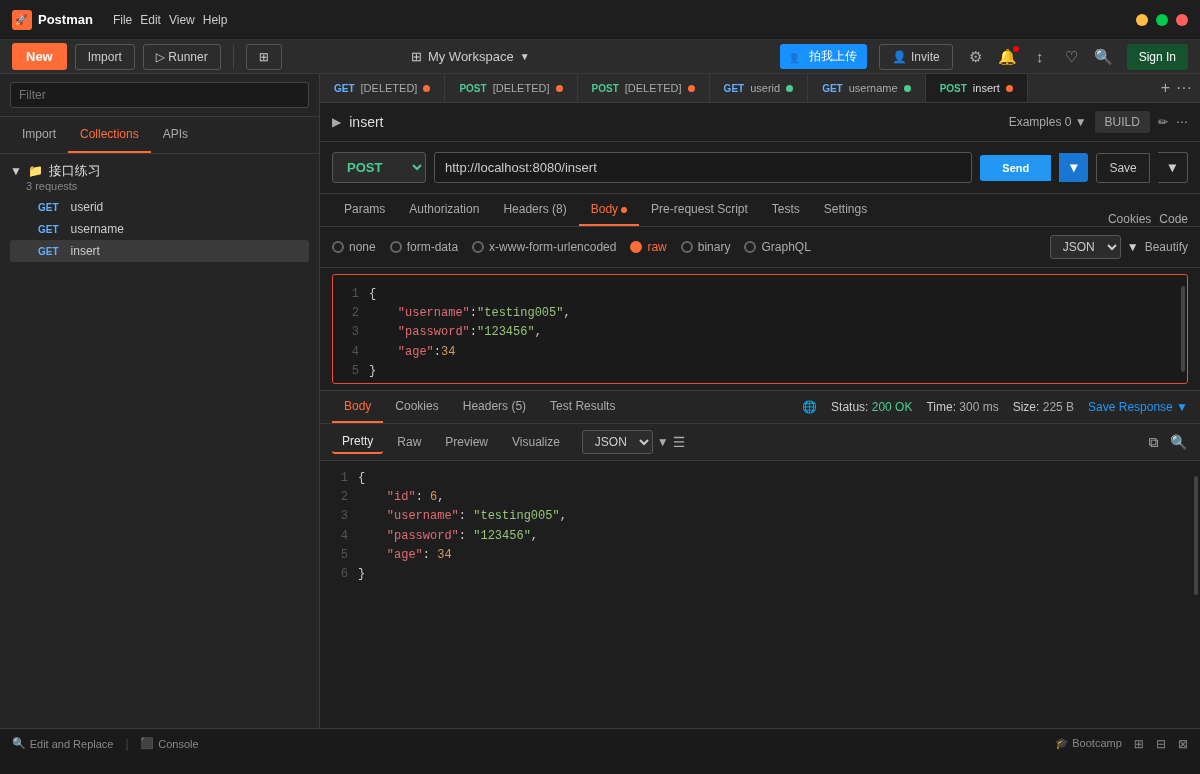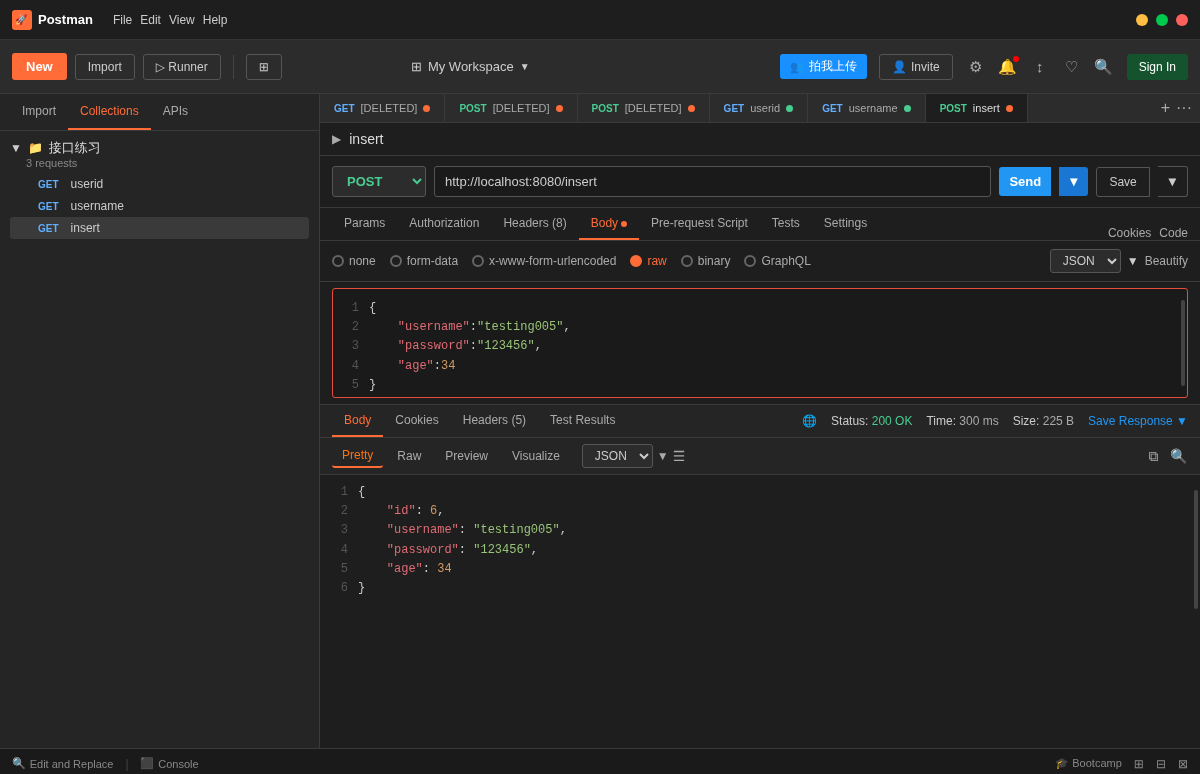--- a/index.html
+++ b/index.html
@@ -11,21 +11,21 @@
     .logo-icon { width: 20px; height: 20px; background: #ff6c37; border-radius: 3px; display: flex; align-items: center; justify-content: center; font-size: 10px; color: white; }
     .titlebar-menu { display: flex; gap: 8px; margin-left: 20px; font-size: 12px; color: #ccc; }
     .titlebar-menu span { cursor: pointer; }
     .titlebar-controls { margin-left: auto; display: flex; gap: 8px; }
     .win-btn { width: 12px; height: 12px; border-radius: 50%; cursor: pointer; }
     .win-min { background: #ffbd44; }
     .win-max { background: #00ca4e; }
     .win-close { background: #ff605c; }
 
     
-    .toolbar { background: #2c2c2c; height: 54px; display: flex; align-items: center; padding: 11px 12px; gap: 8px; border-bottom: 1px solid #3a3a3a; }
+    .toolbar { background: #2c2c2c; height: 34px; display: flex; align-items: center; padding: 11px 12px; gap: 8px; border-bottom: 1px solid #3a3a3a; }
     .btn-new { background: #ff6c37; color: white; border: none; padding: 6px 14px; border-radius: 3px; cursor: pointer; font-size: 13px; font-weight: 600; display: flex; align-items: center; gap: 4px; }
     .btn-toolbar { background: transparent; color: #ccc; border: 1px solid #555; padding: 5px 12px; border-radius: 3px; cursor: pointer; font-size: 12px; }
     .workspace-center { margin: 0 auto; display: flex; align-items: center; gap: 6px; color: #ccc; font-size: 13px; cursor: pointer; }
     .toolbar-right { margin-left: auto; display: flex; align-items: center; gap: 12px; }
     .invite-btn { background: transparent; color: #ccc; border: 1px solid #555; padding: 5px 12px; border-radius: 3px; cursor: pointer; font-size: 12px; display: flex; align-items: center; gap: 4px; }
     .toolbar-icons { display: flex; align-items: center; gap: 10px; }
     .toolbar-icon { width: 22px; height: 22px; display: flex; align-items: center; justify-content: center; color: #aaa; cursor: pointer; font-size: 15px; position: relative; }
     .sign-in-btn { background: #14532d; color: white; border: none; padding: 6px 12px; border-radius: 3px; cursor: pointer; font-size: 12px; }
     .postman-collab-btn { background: #1890ff; color: white; border: none; padding: 4px 10px; border-radius: 3px; cursor: pointer; font-size: 12px; display: flex; align-items: center; gap: 4px; }
     .notif-dot { position: absolute; top: 0; right: 0; width: 6px; height: 6px; background: red; border-radius: 50%; }
@@ -72,21 +72,21 @@
     .request-title { font-size: 14px; color: #ddd; font-weight: 500; }
     .header-right { margin-left: auto; display: flex; align-items: center; gap: 8px; }
     .examples-btn { font-size: 12px; color: #aaa; cursor: pointer; }
     .build-btn { font-size: 12px; color: #aaa; background: #333; border: none; padding: 4px 10px; border-radius: 3px; cursor: pointer; }
     .edit-icon { color: #aaa; cursor: pointer; }
 
     
     .url-bar { display: flex; align-items: center; gap: 8px; padding: 10px 12px; border-bottom: 1px solid #3a3a3a; }
     .method-select { background: #2c2c2c; border: 1px solid #555; color: #49cc90; padding: 6px 10px; border-radius: 3px; font-size: 13px; font-weight: 700; cursor: pointer; }
     .url-input { flex: 1; background: #1a1a1a; border: 1px solid #555; color: #ccc; padding: 7px 10px; border-radius: 3px; font-size: 13px; outline: none; }
-    .send-btn { background: #2196f3; color: white; border: none; padding: 7px 10px; border-radius: 3px 0 0 3px; font-size: 13px; font-weight: 600; cursor: pointer; }
+    .send-btn { background: #2196f3; color: white; border: none; padding: 7px 22px; border-radius: 3px 0 0 3px; font-size: 11px; font-weight: 600; cursor: pointer; }
     .send-dropdown { background: #1976d2; color: white; border: none; padding: 7px 8px; border-radius: 0 3px 3px 0; cursor: pointer; }
     .save-btn { background: transparent; color: #ccc; border: 1px solid #555; padding: 7px 12px; border-radius: 3px 0 0 3px; font-size: 12px; cursor: pointer; }
     .save-dropdown { background: transparent; color: #ccc; border: 1px solid #555; border-left: none; padding: 7px 8px; border-radius: 0 3px 3px 0; cursor: pointer; }
 
     
     .request-tabs { display: flex; align-items: flex-end; padding: 0 12px; border-bottom: 1px solid #3a3a3a; }
     .req-tab { padding: 8px 12px; cursor: pointer; font-size: 12px; color: #aaa; border-bottom: 2px solid transparent; position: relative; }
     .req-tab.active { color: #ff6c37; border-bottom: 2px solid #ff6c37; }
     .req-tab-dot { width: 6px; height: 6px; background: #ff6c37; border-radius: 50%; display: inline-block; margin-left: 3px; vertical-align: middle; }
     .req-tab-right { margin-left: auto; display: flex; gap: 8px; }
@@ -115,21 +115,21 @@
     .resp-tab { padding: 8px 12px; cursor: pointer; font-size: 12px; color: #aaa; border-bottom: 2px solid transparent; }
     .resp-tab.active { color: #ff6c37; border-bottom: 2px solid #ff6c37; }
     .response-status { margin-left: auto; display: flex; align-items: center; gap: 14px; font-size: 12px; }
     .status-ok { color: #49cc90; }
     .status-info { color: #aaa; }
     .save-response-btn { color: #2196f3; cursor: pointer; }
 
     
     .response-body-tabs { display: flex; align-items: center; padding: 6px 12px; gap: 4px; border-bottom: 1px solid #3a3a3a; background: #252525; }
     .resp-body-tab { padding: 4px 10px; cursor: pointer; font-size: 12px; color: #aaa; border-radius: 3px; }
-    .resp-body-tab.active { background: transparent; color: #f97316; border-bottom: 2px solid #ff6c37; }
+    .resp-body-tab.active { background: transparent; color: #e5e5e5; border-bottom: 2px solid #ff6c37; }
     .json-format { background: #2c2c2c; border: 1px solid #555; color: #ccc; padding: 3px 8px; border-radius: 3px; font-size: 12px; cursor: pointer; margin-left: 8px; }
     .copy-icon, .search-icon-resp { color: #aaa; cursor: pointer; font-size: 14px; margin-left: 8px; }
     .resp-body-right { margin-left: auto; display: flex; align-items: center; gap: 4px; }
 
     
     .statusbar { background: #1a1a1a; height: 30px; display: flex; align-items: center; padding: 0 12px; border-top: 1px solid #3a3a3a; }
     .status-left { display: flex; align-items: center; gap: 6px; }
     .find-replace-btn { font-size: 11px; color: #888; cursor: pointer; display: flex; align-items: center; gap: 4px; }
     .console-btn { font-size: 11px; color: #888; cursor: pointer; display: flex; align-items: center; gap: 4px; }
     .status-right { margin-left: auto; display: flex; align-items: center; gap: 12px; }
@@ -190,20 +190,23 @@
       <div class="toolbar-icon">♡</div>
       <div class="toolbar-icon">🔍</div>
     </div>
     <button class="sign-in-btn">Sign In</button>
   </div>
 </div>
 
 <div class="main-layout">
 
   <div class="sidebar">
+    <div class="sidebar-search">
+      <input type="text" placeholder="Filter" style="">
+    </div>
     <div class="sidebar-tabs">
       <div class="sidebar-tab">Import</div>
       <div class="sidebar-tab active">Collections</div>
       <div class="sidebar-tab">APIs</div>
     </div>
     <div class="collection-item">
       <div class="collection-header">
         <span>▼</span>
         <span>📁</span>
         <span class="collection-name">接口练习</span>
@@ -261,20 +264,26 @@
       </div>
       <div class="tab-actions">
         <button class="tab-action-btn">+</button>
         <button class="tab-action-btn">···</button>
       </div>
     </div>
 
     <div class="request-header">
       <span class="arrow-icon">▶</span>
       <span class="request-title">insert</span>
+      <div class="header-right">
+        <span class="examples-btn">Examples 0 ▼</span>
+        <button class="build-btn">BUILD</button>
+        <span class="edit-icon">✏</span>
+        <span style="color:#aaa;cursor:pointer;">⋯</span>
+      </div>
     </div>
 
     <div class="url-bar">
       <select class="method-select">
         <option>POST</option>
         <option>GET</option>
         <option>PUT</option>
         <option>DELETE</option>
       </select>
       <input class="url-input" type="text" value="http://localhost:8080/insert" style="">

